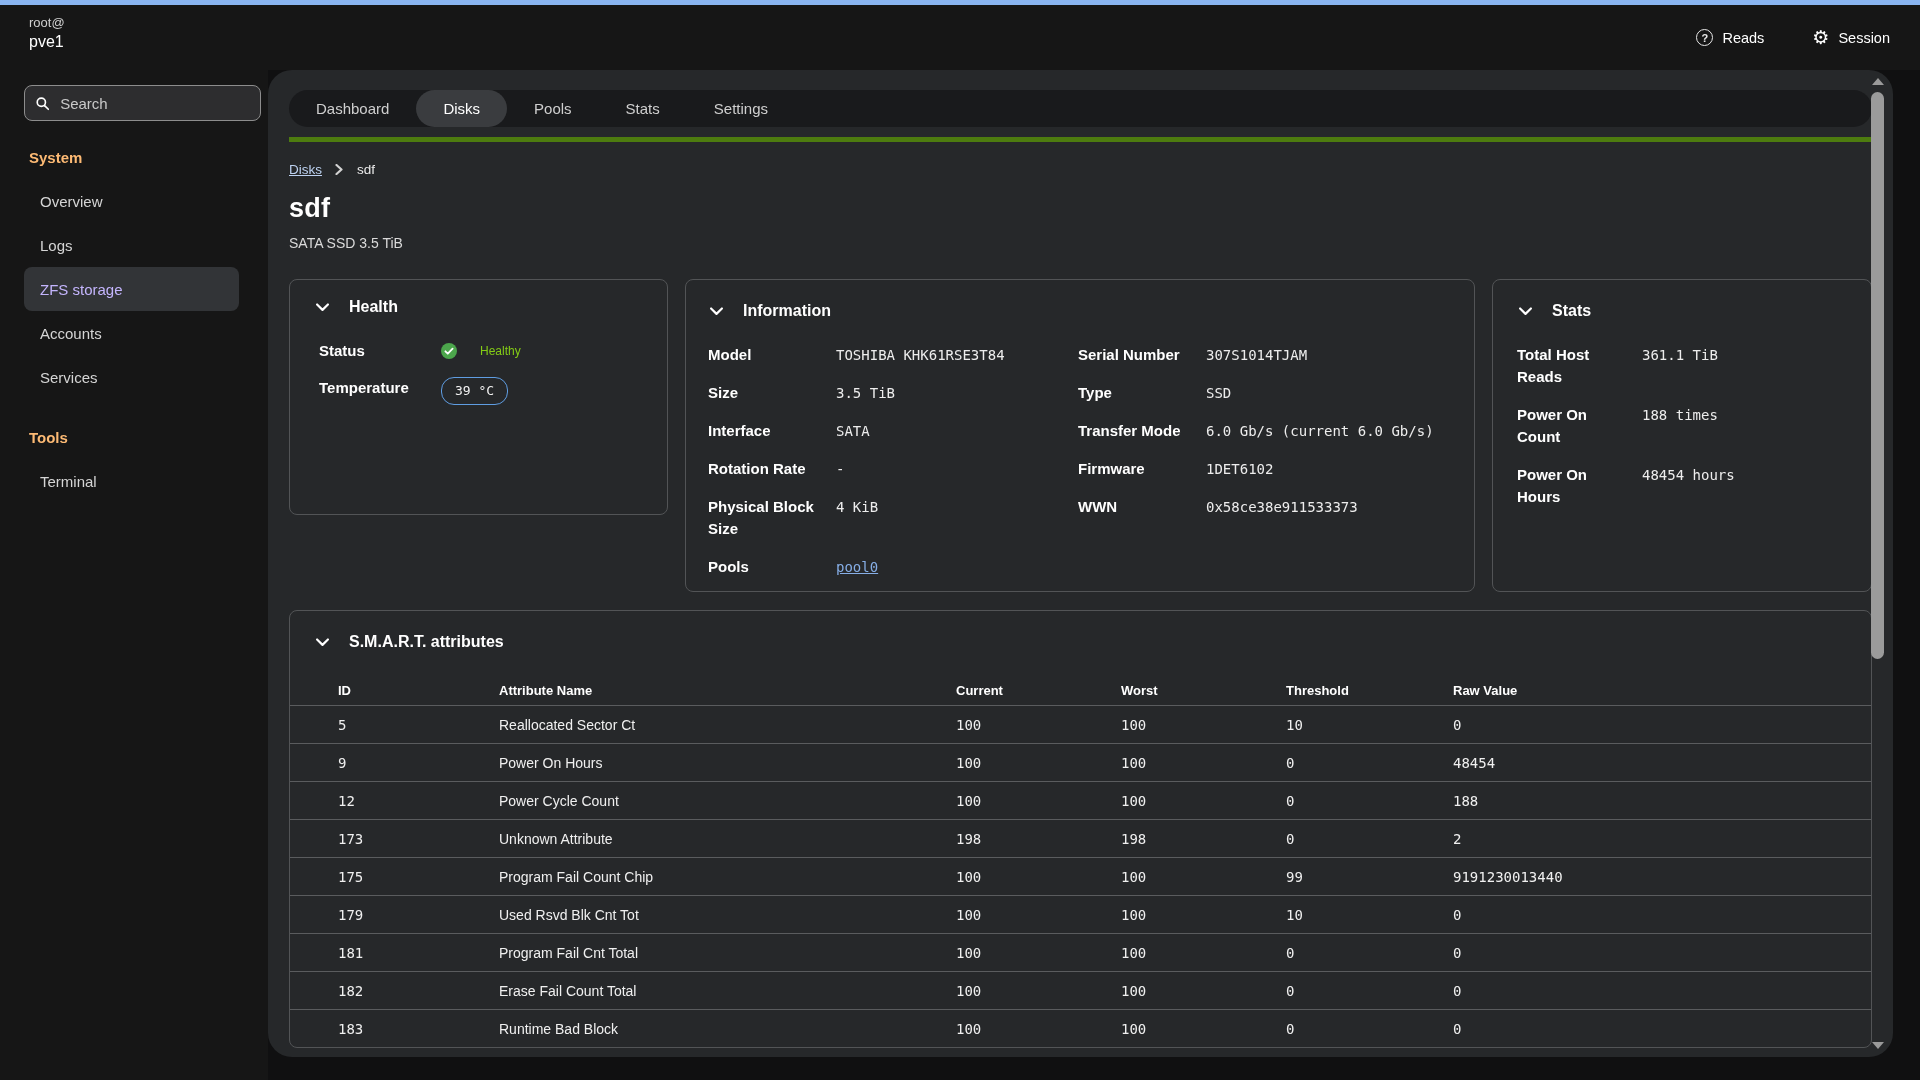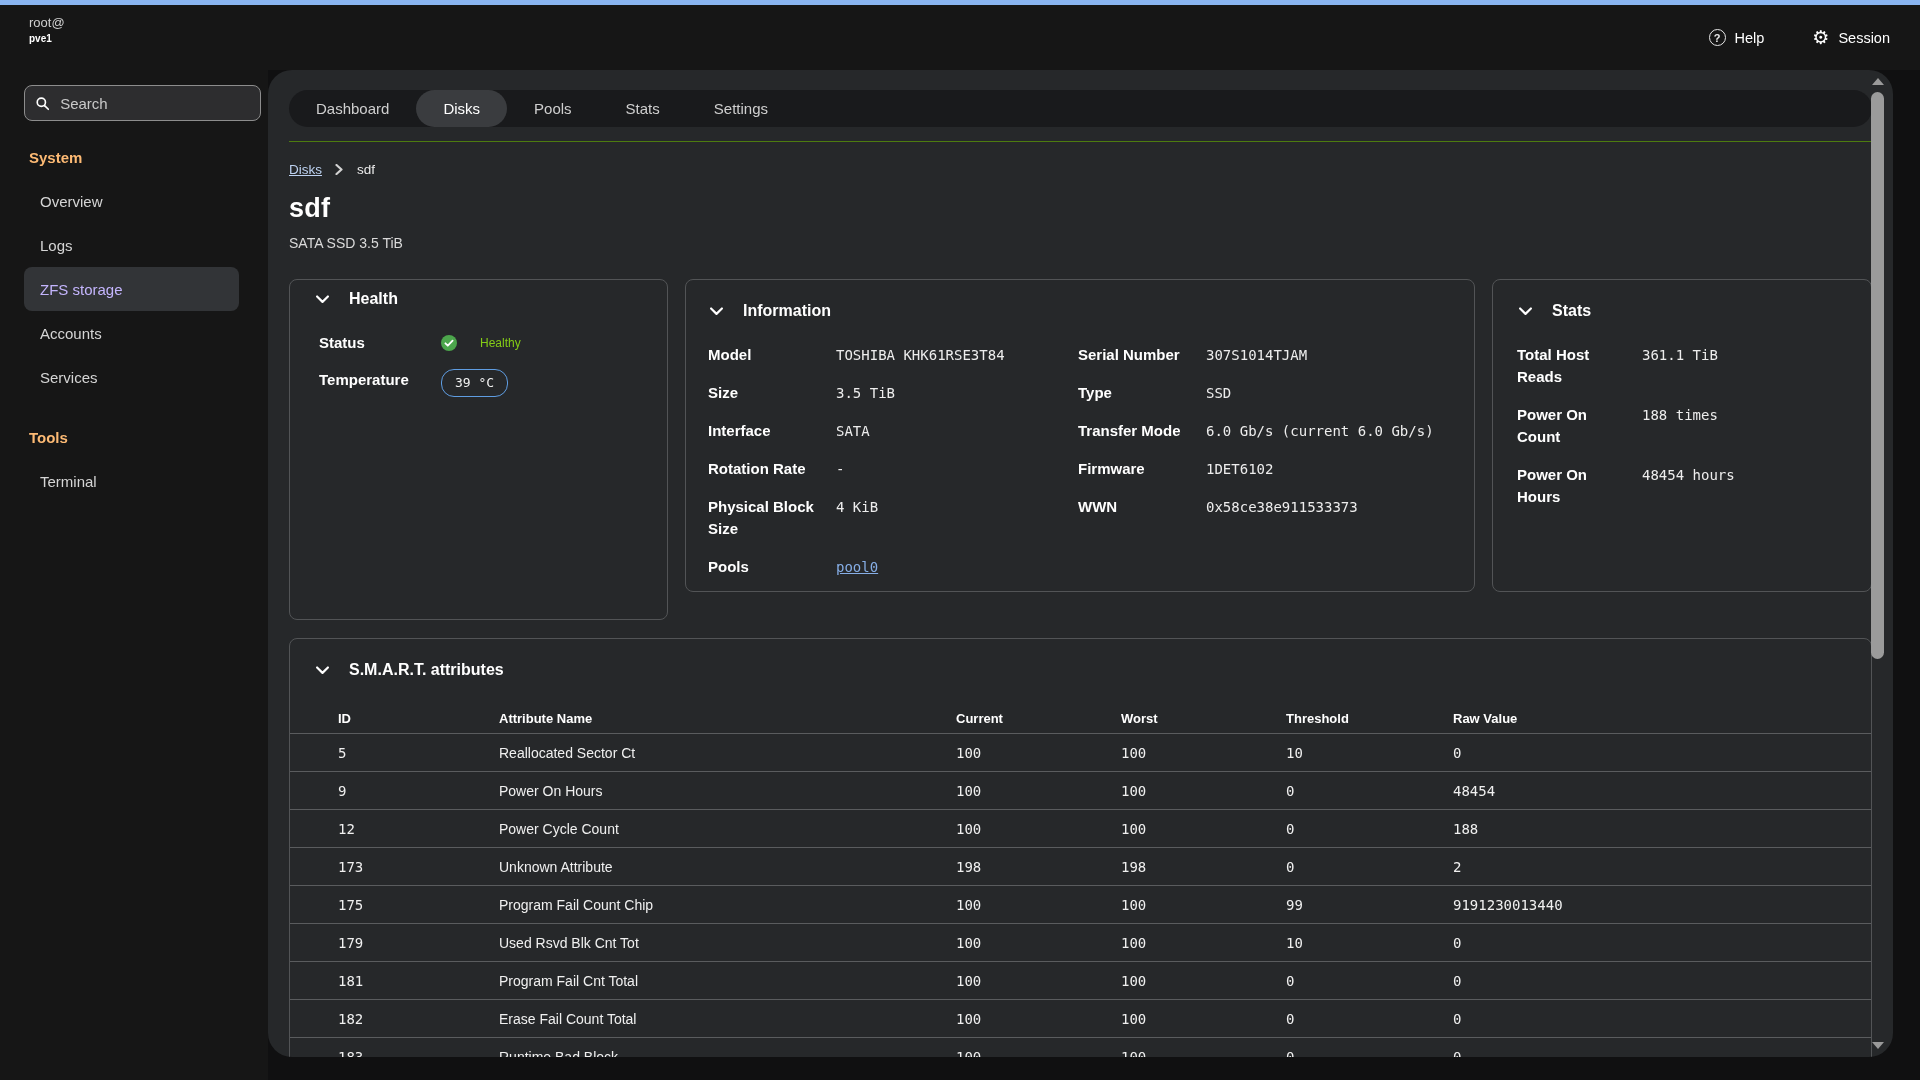--- a/index.html
+++ b/index.html
@@ -6,56 +6,56 @@
   body{
     width:1920px;height:1080px;position:relative;overflow:hidden;
     background:#101011;
     font-family:"Liberation Sans", sans-serif;
     -webkit-font-smoothing:antialiased;
   }
   .accent-strip{position:absolute;top:0;left:0;right:0;height:5px;background:#8ab5f1;}
   
   .topbar{position:absolute;top:5px;left:0;right:0;height:65px;background:#161616;}
   .tb-user{position:absolute;left:29px;top:10px;font-size:13px;color:#cfcfcf;}
-  .tb-host{position:absolute;left:29px;top:28px;font-size:10px;font-weight:bold;color:#ffffff;}
+  .tb-host{position:absolute;left:29px;top:28px;font-size:16px;font-weight:normal;color:#ffffff;}
   .tb-right{position:absolute;right:24px;top:0;height:100%;display:flex;align-items:center;gap:36px;}
   .tb-btn{display:flex;align-items:center;gap:9px;color:#ffffff;font-size:14.5px;background:none;border:none;cursor:pointer;font-family:inherit;}
   .q-icon{width:17px;height:17px;border:1.6px solid #e8e8e8;border-radius:50%;display:flex;align-items:center;justify-content:center;
           font-size:11px;font-weight:bold;color:#e8e8e8;box-sizing:border-box;}
   .gear-icon{font-size:19px;line-height:1;color:#ffffff;font-family:"DejaVu Sans",sans-serif;}
   
   .sidebar{position:absolute;left:0;top:70px;width:268px;bottom:0;background:#161616;}
   .search-box{position:absolute;left:24px;top:15px;width:213px;height:34px;background:#2d2d2f;border:1px solid #8d8d8d;
               border-radius:8px;display:flex;align-items:center;padding:0 11px;gap:9px;box-sizing:content-box;}
   .search-box input{background:transparent;border:none;outline:none;color:#e8e8e8;font-size:15px;width:100%;font-family:inherit;}
   .search-box input::placeholder{color:#c9c9c9;}
   .side-nav{position:absolute;top:65px;left:0;right:0;}
   .side-title{height:44px;display:flex;align-items:center;padding-left:29px;color:#fdba74;font-weight:bold;font-size:15px;}
   .side-item{height:44px;display:flex;align-items:center;margin:0 29px 0 24px;padding-left:16px;border-radius:8px;
              color:#d5d5d5;font-size:15px;cursor:pointer;}
   .side-item.active{background:#323437;color:#c4b5fd;}
   .side-gap{height:16px;}
   
   .panel{position:absolute;left:268px;top:70px;width:1625px;height:987px;background:#26282a;border-radius:24px;overflow:hidden;}
   .panel-pad{padding:0 21px;}
-  .panel-header{height:72px;border-bottom:1px solid #4d7c0f;padding-top:20px;box-sizing:border-box;}
+  .panel-header{height:72px;border-bottom:5px solid #4d7c0f;padding-top:20px;box-sizing:border-box;}
   .tabs{height:37px;background:#191a1c;border-radius:19px;display:flex;align-items:center;}
   .tab{height:37px;padding:0 27px;border-radius:19px;display:flex;align-items:center;color:#cfcfcf;font-size:15px;
        background:none;border:none;cursor:pointer;font-family:inherit;}
   .tab.active{background:#3a3c3f;color:#ffffff;}
   .breadcrumb{margin-top:20px;display:flex;align-items:center;gap:13px;font-size:13.5px;}
   .breadcrumb a{color:#bdd2f1;text-decoration:underline;cursor:pointer;}
   .breadcrumb .bc-cur{color:#eaeaea;}
   .bc-chev{display:flex;}
   .page-title{margin:16px 0 0;font-size:27px;color:#ffffff;font-weight:bold;letter-spacing:.3px;}
   .page-subtitle{margin-top:11px;font-size:14px;color:#dadada;}
   
   .cards-row{margin-top:28px;display:flex;gap:17px;}
   .card{border:1px solid #525456;border-radius:8px;box-sizing:border-box;}
-  .card.health{width:379px;height:341px;padding:10px 24px;}
+  .card.health{width:379px;height:236px;padding:18px 24px;}
   .card.info{flex:1;height:313px;padding:22px 22px;}
   .card.stats{width:380px;height:313px;padding:22px 24px;}
   .card-head{display:flex;align-items:center;gap:20px;padding-left:2px;}
   .card-title{font-size:16px;font-weight:bold;color:#ffffff;}
   .chev-btn{background:none;border:none;display:flex;padding:0;cursor:pointer;}
   .fields{margin-top:24px;}
   .field{display:grid;grid-template-columns:122px 1fr;margin-bottom:15px;line-height:22px;}
   .field .flabel{font-weight:bold;font-size:15px;color:#ffffff;padding-right:10px;}
   .field .fvalue{font-size:14px;color:#ededed;font-family:"DejaVu Sans Mono",monospace;}
   .field .fvalue a{color:#86aee6;text-decoration:underline;cursor:pointer;}
@@ -88,21 +88,21 @@
 <body>
 
 <div class="accent-strip"></div>
 
 <header class="topbar">
   <div class="tb-user">root@</div>
   <div class="tb-host">pve1</div>
   <div class="tb-right">
     <button class="tb-btn">
       <span class="q-icon">?</span>
-      <span>Help</span>
+      <span>Reads</span>
     </button>
     <button class="tb-btn">
       <span class="gear-icon">⚙</span>
       <span>Session</span>
     </button>
   </div>
 </header>
 
 <aside class="sidebar">
   <div class="search-box">

